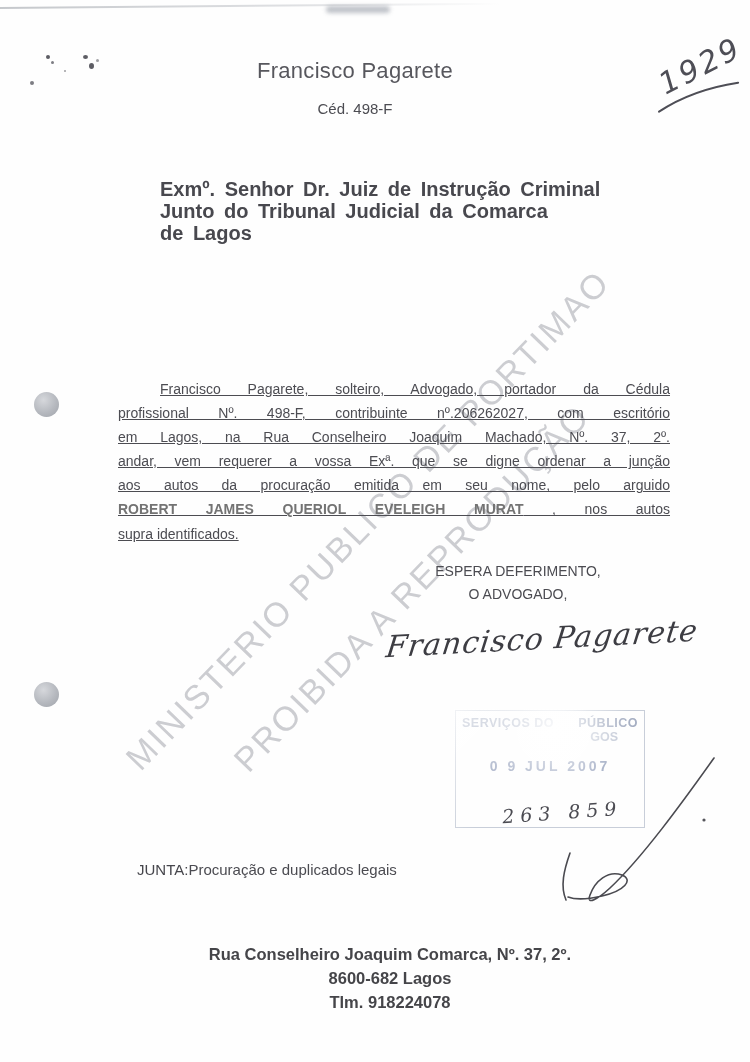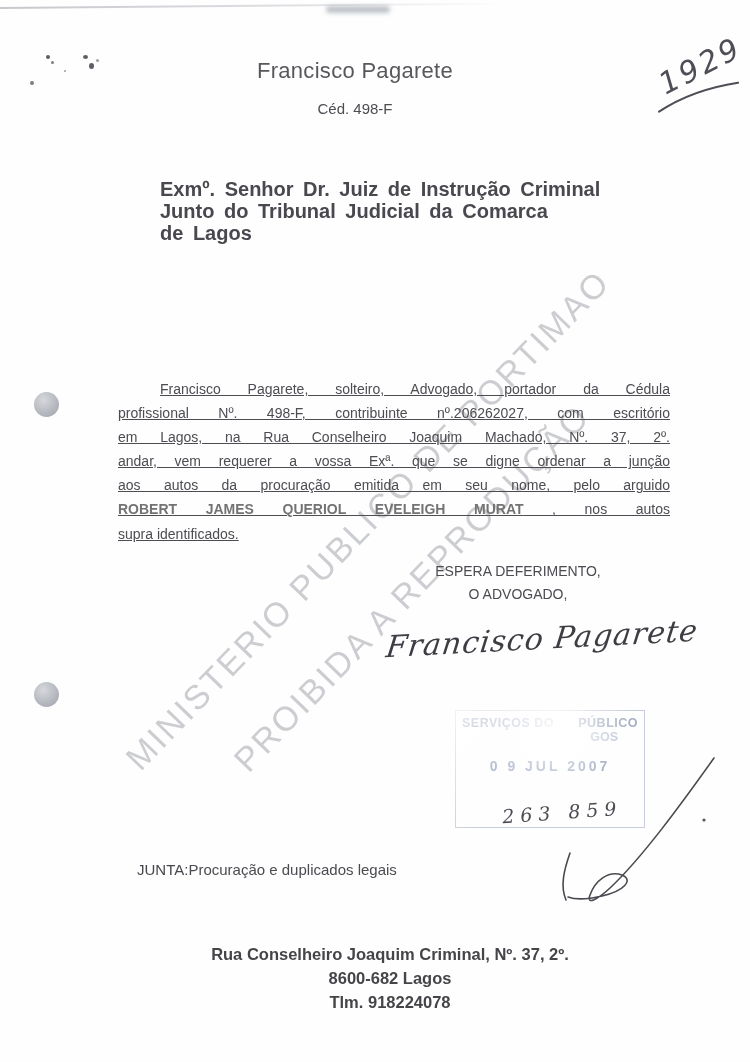--- a/index.html
+++ b/index.html
@@ -179,21 +179,21 @@
       <path d="M28,105 C22,122 18,138 24,152" fill="none" stroke="#4a4a50" stroke-width="1.6" stroke-linecap="round"></path>
       <circle cx="162" cy="72" r="1.6" fill="#55555b"></circle>
     </svg>
   </div>
 
   <div class="junta">
     <span class="label">JUNTA:</span><span class="text">Procuração e duplicados legais</span>
   </div>
 
   <div class="footer">
-    <div>Rua Conselheiro Joaquim Criminal, Nº. 37, 2º.</div>
+    <div>Rua Conselheiro Joaquim Comarca, Nº. 37, 2º.</div>
     <div>8600-682 Lagos</div>
     <div>Tlm. 918224078</div>
   </div>
 
   <div class="hole h1"></div>
   <div class="hole h2"></div>
 
 </div>
 
 </body></html>

